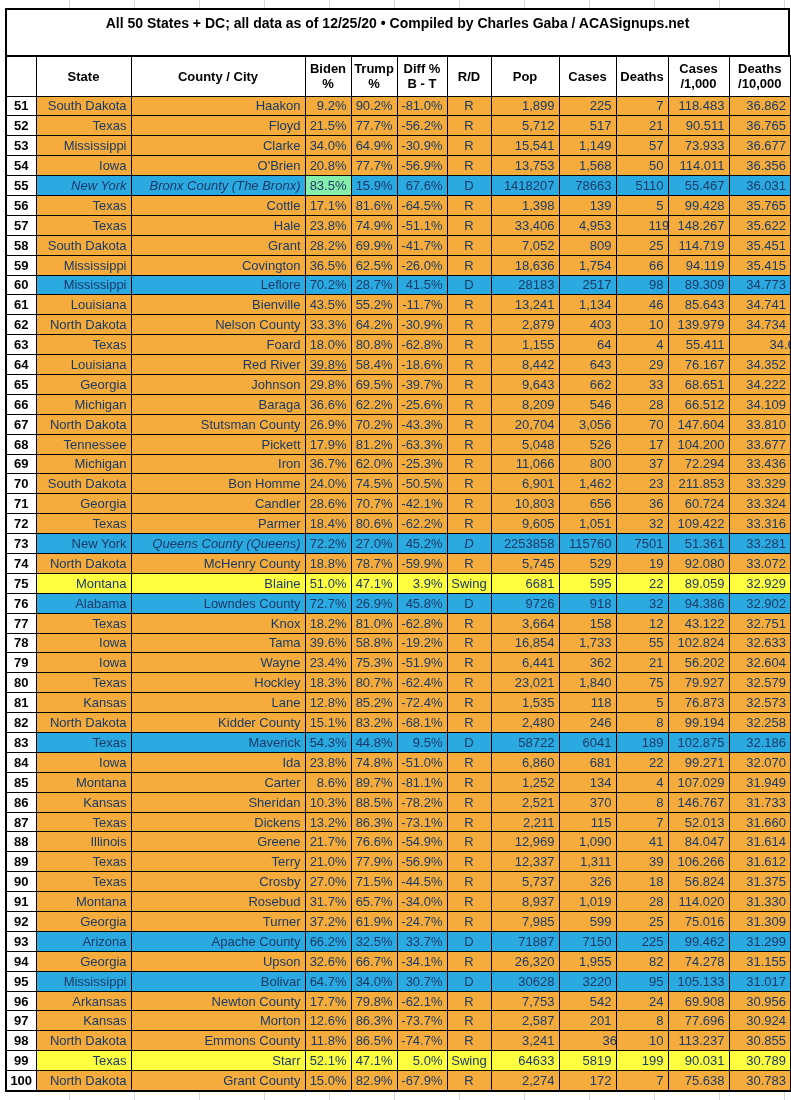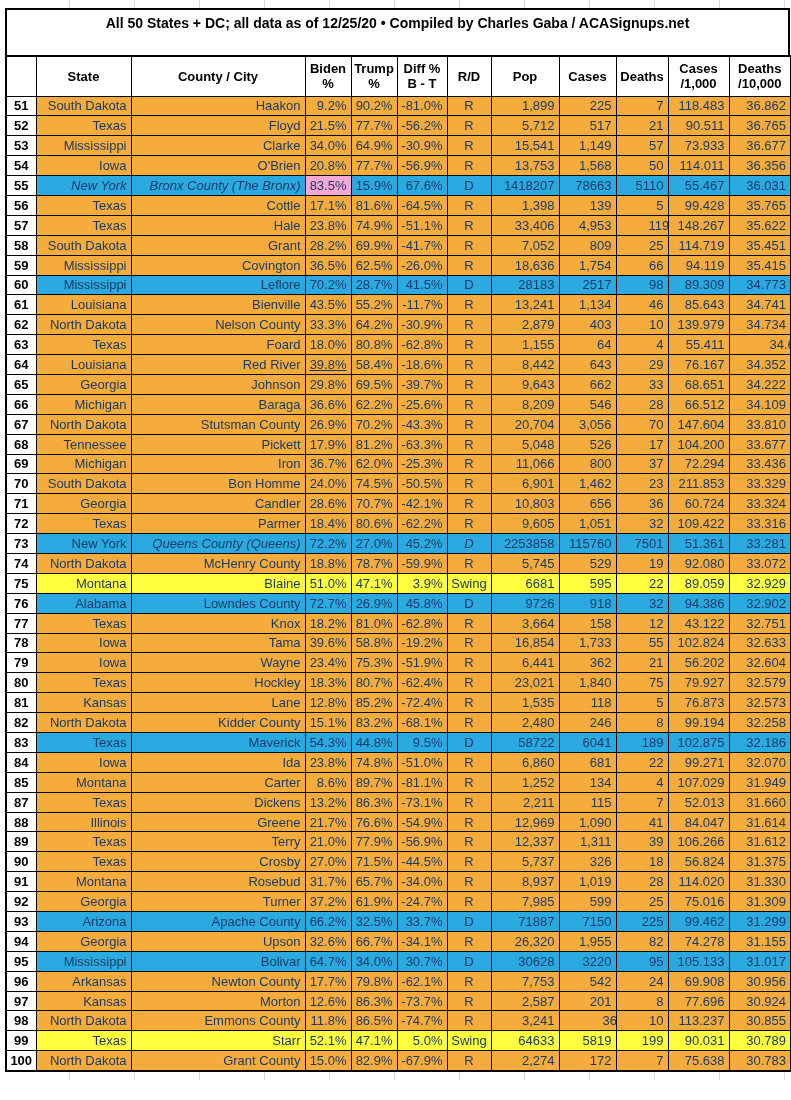--- a/index.html
+++ b/index.html
@@ -141,21 +141,21 @@
           <td class="num" style="background: rgb(245, 172, 60);">13,753</td>
           <td class="num" style="background: rgb(245, 172, 60);">1,568</td>
           <td class="num" style="background: rgb(245, 172, 60);">50</td>
           <td class="num" style="background: rgb(245, 172, 60);">114.011</td>
           <td class="num" style="background: rgb(245, 172, 60);">36.356</td>
         </tr>
         <tr>
           <td class="rank">55</td>
           <td class="state it" style="background: rgb(43, 170, 226);">New York</td>
           <td class="county it" style="background: rgb(43, 170, 226);">Bronx County (The Bronx)</td>
-          <td class="num" style="background: #f9a8d4;">83.5%</td>
+          <td class="num" style="background: #86efac;">83.5%</td>
           <td class="num" style="background: rgb(43, 170, 226);">15.9%</td>
           <td class="num" style="background: rgb(43, 170, 226);">67.6%</td>
           <td class="rd" style="background: rgb(43, 170, 226);">D</td>
           <td class="num" style="background: rgb(43, 170, 226);">1418207</td>
           <td class="num" style="background: rgb(43, 170, 226);">78663</td>
           <td class="num" style="background: rgb(43, 170, 226);">5110</td>
           <td class="num" style="background: rgb(43, 170, 226);">55.467</td>
           <td class="num" style="background: rgb(43, 170, 226);">36.031</td>
         </tr>
         <tr>
@@ -572,20 +572,34 @@
           <td class="num" style="background: rgb(245, 172, 60);">89.7%</td>
           <td class="num" style="background: rgb(245, 172, 60);">-81.1%</td>
           <td class="rd" style="background: rgb(245, 172, 60);">R</td>
           <td class="num" style="background: rgb(245, 172, 60);">1,252</td>
           <td class="num" style="background: rgb(245, 172, 60);">134</td>
           <td class="num" style="background: rgb(245, 172, 60);">4</td>
           <td class="num" style="background: rgb(245, 172, 60);">107.029</td>
           <td class="num" style="background: rgb(245, 172, 60);">31.949</td>
         </tr>
         <tr>
+          <td class="rank">86</td>
+          <td class="state" style="background: rgb(245, 172, 60);">Kansas</td>
+          <td class="county" style="background: rgb(245, 172, 60);">Sheridan</td>
+          <td class="num" style="background: rgb(245, 172, 60);">10.3%</td>
+          <td class="num" style="background: rgb(245, 172, 60);">88.5%</td>
+          <td class="num" style="background: rgb(245, 172, 60);">-78.2%</td>
+          <td class="rd" style="background: rgb(245, 172, 60);">R</td>
+          <td class="num" style="background: rgb(245, 172, 60);">2,521</td>
+          <td class="num" style="background: rgb(245, 172, 60);">370</td>
+          <td class="num" style="background: rgb(245, 172, 60);">8</td>
+          <td class="num" style="background: rgb(245, 172, 60);">146.767</td>
+          <td class="num" style="background: rgb(245, 172, 60);">31.733</td>
+        </tr>
+        <tr>
           <td class="rank">87</td>
           <td class="state" style="background: rgb(245, 172, 60);">Texas</td>
           <td class="county" style="background: rgb(245, 172, 60);">Dickens</td>
           <td class="num" style="background: rgb(245, 172, 60);">13.2%</td>
           <td class="num" style="background: rgb(245, 172, 60);">86.3%</td>
           <td class="num" style="background: rgb(245, 172, 60);">-73.1%</td>
           <td class="rd" style="background: rgb(245, 172, 60);">R</td>
           <td class="num" style="background: rgb(245, 172, 60);">2,211</td>
           <td class="num" style="background: rgb(245, 172, 60);">115</td>
           <td class="num" style="background: rgb(245, 172, 60);">7</td>

